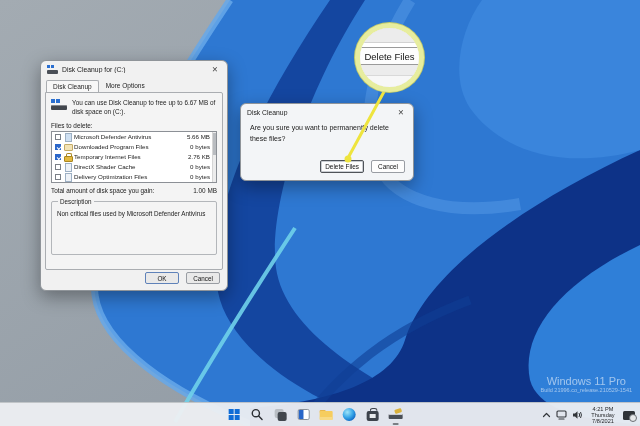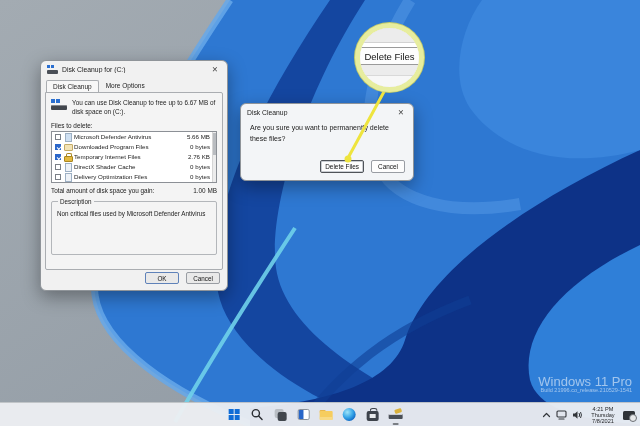--- a/index.html
+++ b/index.html
@@ -6,21 +6,21 @@
   .screen{position:relative;width:640px;height:426px;overflow:hidden;
     font-family:"Liberation Sans",sans-serif;-webkit-font-smoothing:antialiased;}
   .screen *{box-sizing:border-box;}
 
   
   .wallpaper{position:absolute;inset:0;z-index:0;}
 
   
   .watermark{position:absolute;right:8px;bottom:32px;z-index:1;text-align:right;
     color:rgba(255,255,255,.55);}
-  .watermark .l1{font-size:13px;line-height:9px;}
+  .watermark .l1{font-size:11px;line-height:9px;text-align:center;}
   .watermark .l2{font-size:5.5px;line-height:8px;}
 
   
   .win{position:absolute;background:#f1f1f1;border:1px solid #8f9499;border-radius:6px;
     box-shadow:0 6px 18px rgba(0,0,0,.35);color:#1b1b1b;}
   .titlebar{display:flex;align-items:center;gap:4px;padding:0 6px;height:16px;}
   .titlebar .title{flex:1;font-size:6.8px;color:#222;white-space:nowrap;overflow:hidden;}
   .titlebar .close{font-size:7.5px;color:#444;padding:0 3px;cursor:default;}
 
   

